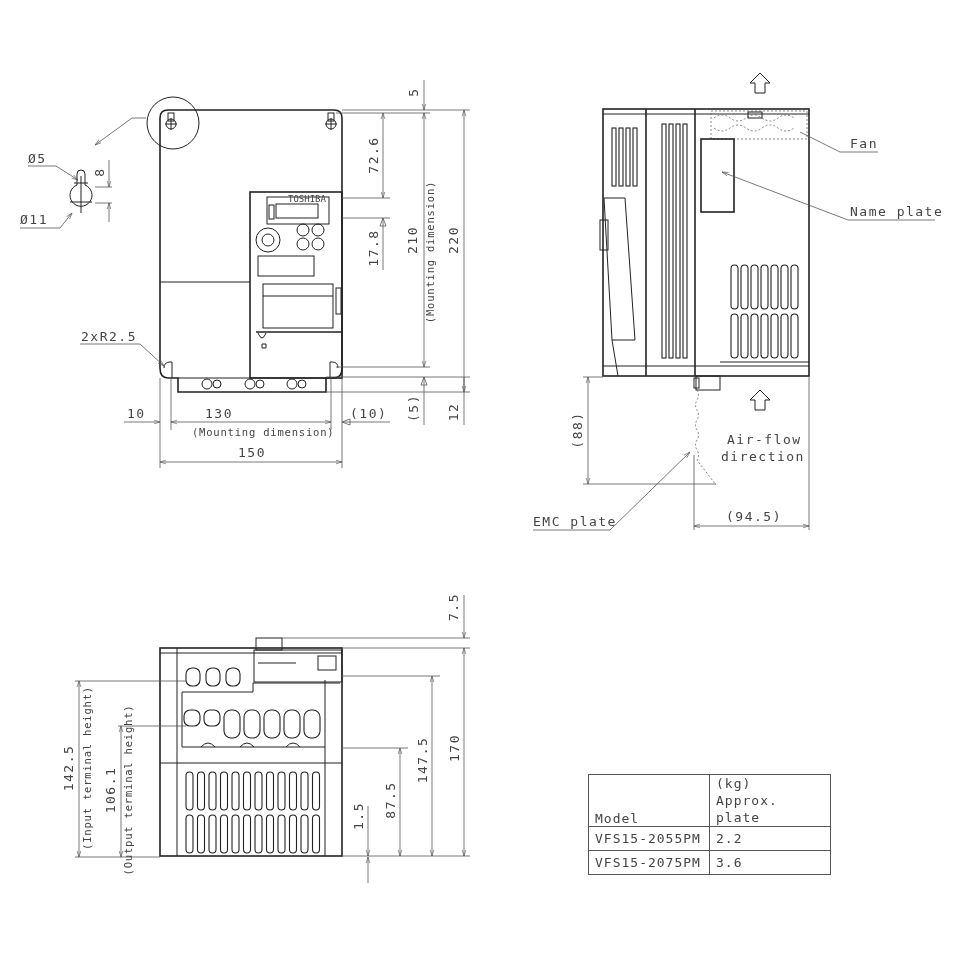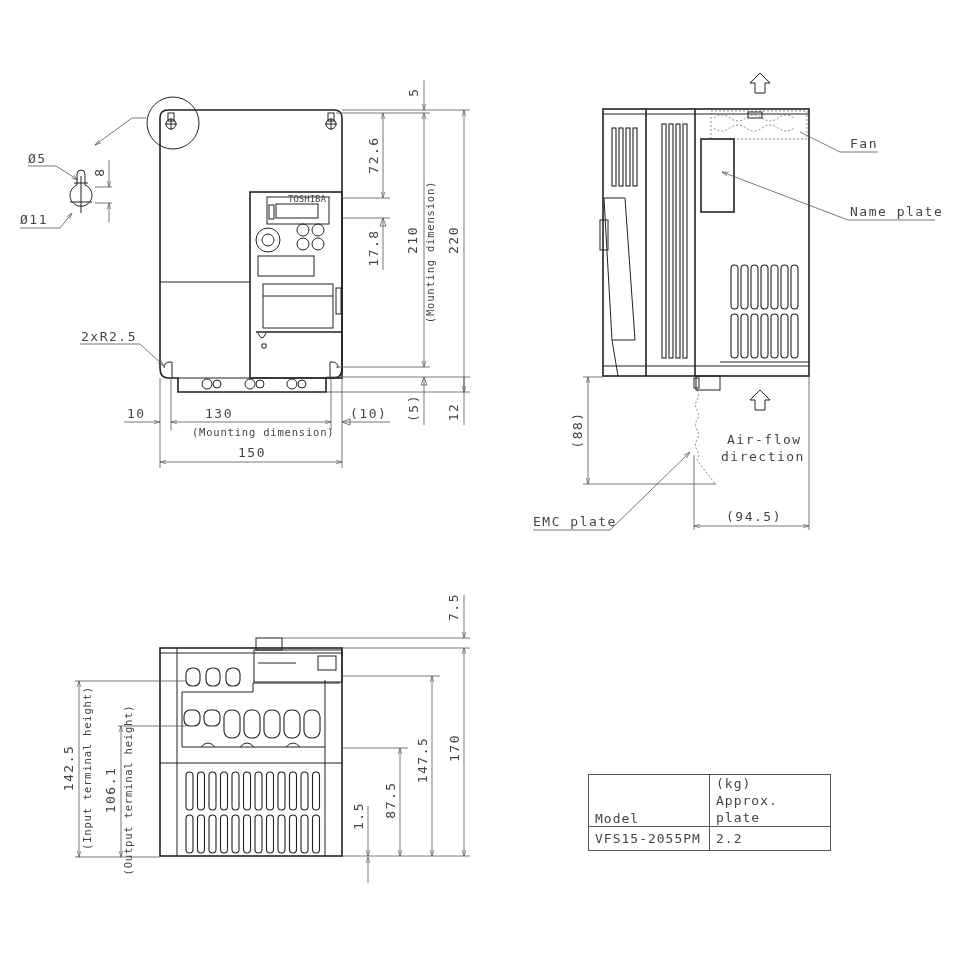--- a/index.html
+++ b/index.html
@@ -327,14 +327,18 @@
     <th class="model">Model</th>
     <th class="mass">
       <span>(kg)</span><br>
       <span>Approx. plate</span>
     </th>
   </tr>
   <tr>
     <td>VFS15-2055PM</td>
     <td>2.2</td>
   </tr>
+  <tr>
+    <td>VFS15-2075PM</td>
+    <td>3.6</td>
+  </tr>
 </tbody>
   </table>
 
 </body></html>

